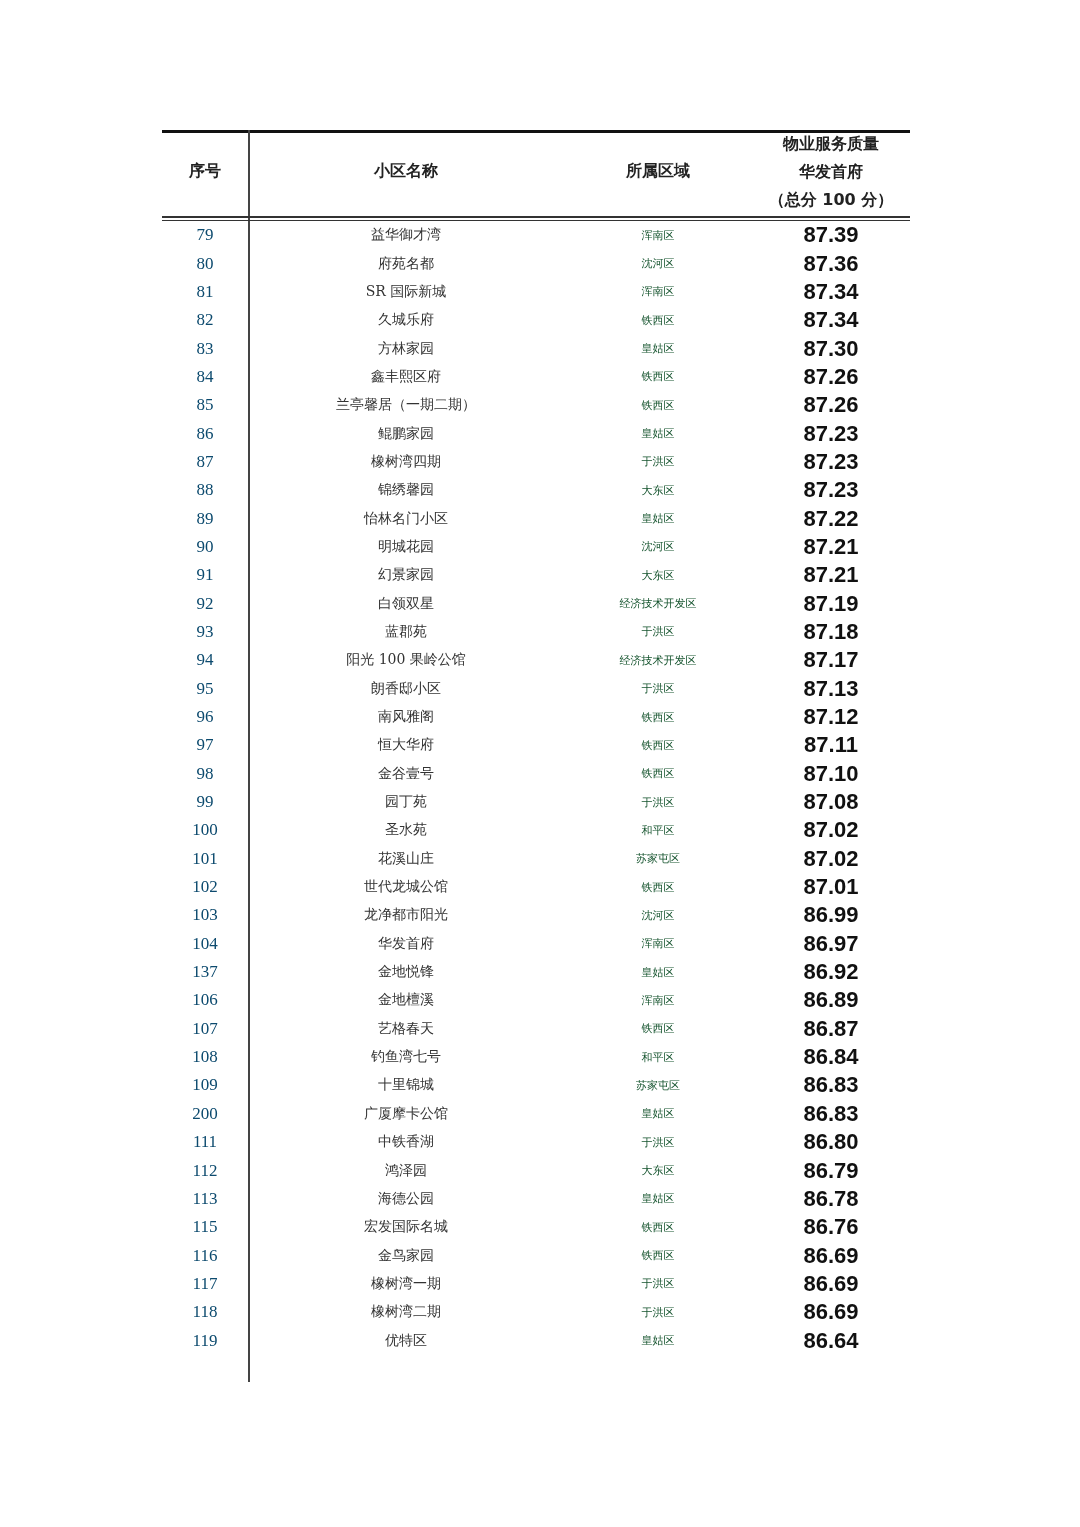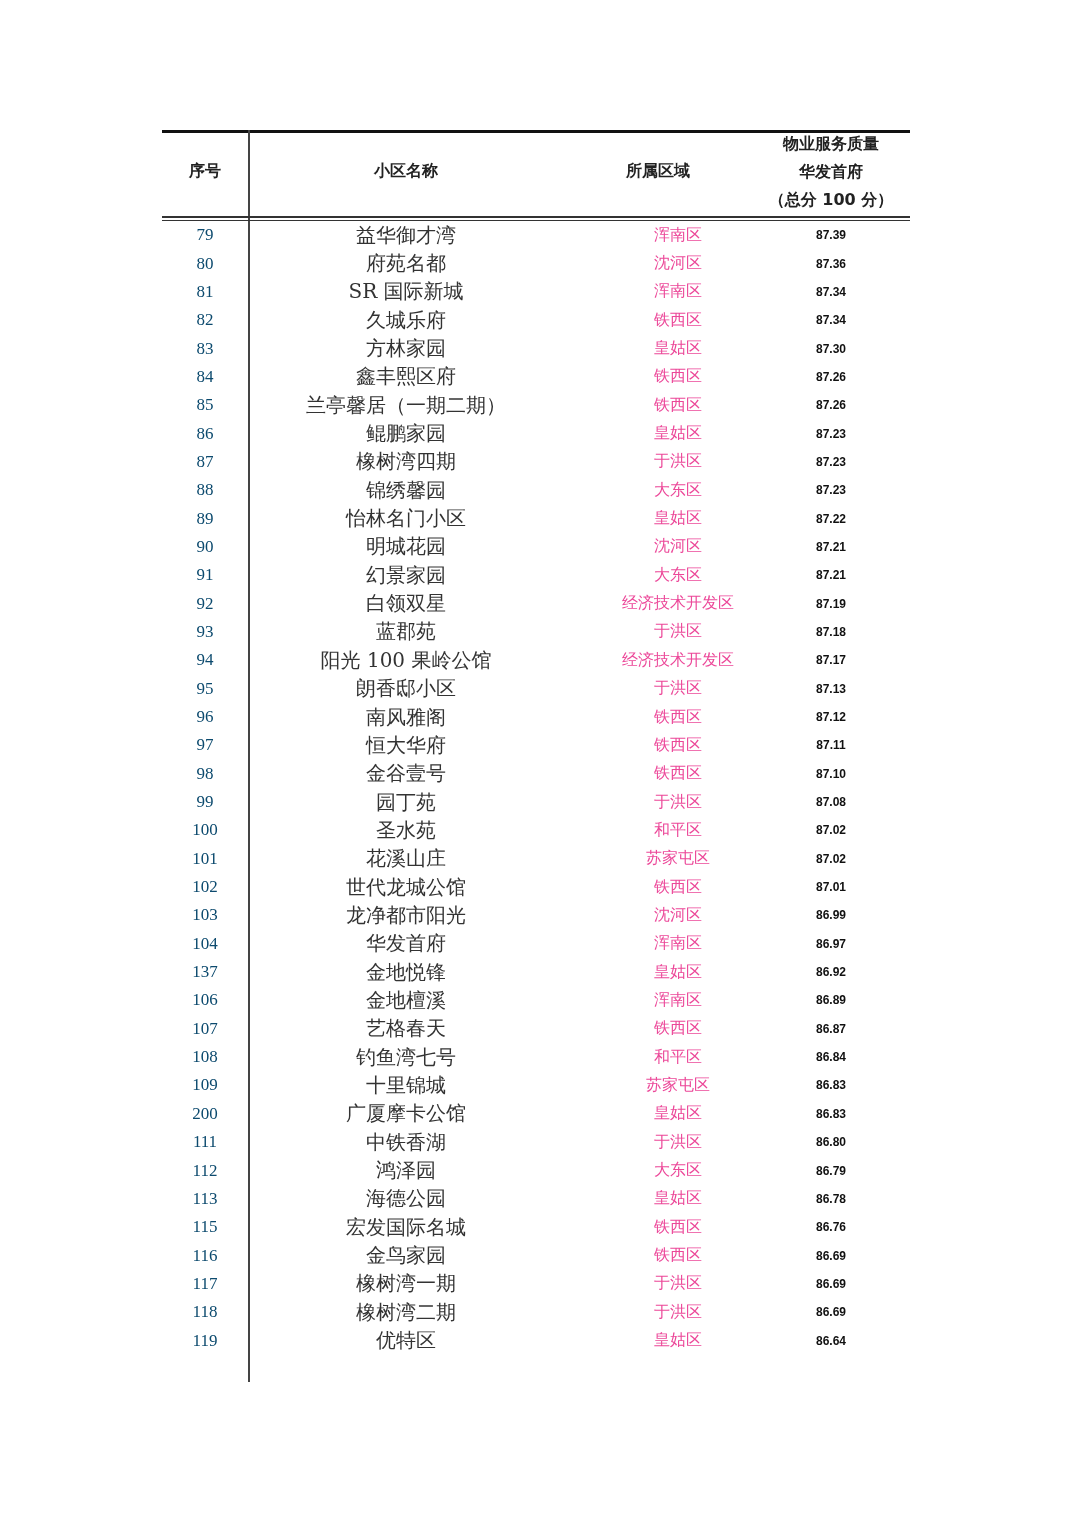--- a/index.html
+++ b/index.html
@@ -14,23 +14,23 @@
   .hcell { position:absolute; top:0; height:77px; display:flex; align-items:center; justify-content:center; text-align:center; }
   .h-no { left:0; width:86px; }
   .h-name { left:88px; width:312px; font-weight:normal; }
   .h-area { left:410px; width:172px; font-weight:normal; }
   .h-score { left:590px; width:158px; flex-direction:column; line-height:28px; }
   .h-score span { display:block; }
   .h-name span, .h-area span { font-weight:bold; }
   .rows { position:absolute; left:0; top:91px; width:748px; }
   .row { position:relative; height:28.35px; display:flex; align-items:center; font-size:16px; }
   .c-no { width:86px; text-align:center; font-family:"Liberation Serif","DejaVu Serif",serif; font-size:17px; color:#0c4a6e; }
-  .c-name { position:absolute; left:88px; width:312px; text-align:center; font-family:"DejaVu Serif","Liberation Serif",serif; font-size:20px; color:#333; }
-  .c-area { position:absolute; left:430px; width:172px; text-align:center; font-family:"DejaVu Serif","Liberation Serif",serif; font-size:16px; color:#ec4899; }
-  .c-score { position:absolute; left:590px; width:158px; text-align:center; font-family:"Liberation Sans","DejaVu Sans",sans-serif; font-weight:bold; font-size:12px; color:#111; }
+  .c-name { position:absolute; left:88px; width:312px; text-align:center; font-family:"DejaVu Serif","Liberation Serif",serif; font-size:14px; color:#333; }
+  .c-area { position:absolute; left:410px; width:172px; text-align:center; font-family:"DejaVu Serif","Liberation Serif",serif; font-size:11px; color:#14532d; }
+  .c-score { position:absolute; left:590px; width:158px; text-align:center; font-family:"Liberation Sans","DejaVu Sans",sans-serif; font-weight:bold; font-size:22px; color:#111; }
 </style>
 </head>
 <body>
 
 <div class="page">
   <div class="table-wrap">
     <div class="top-rule"></div>
     <div class="vline"></div>
 
     <div class="header">

